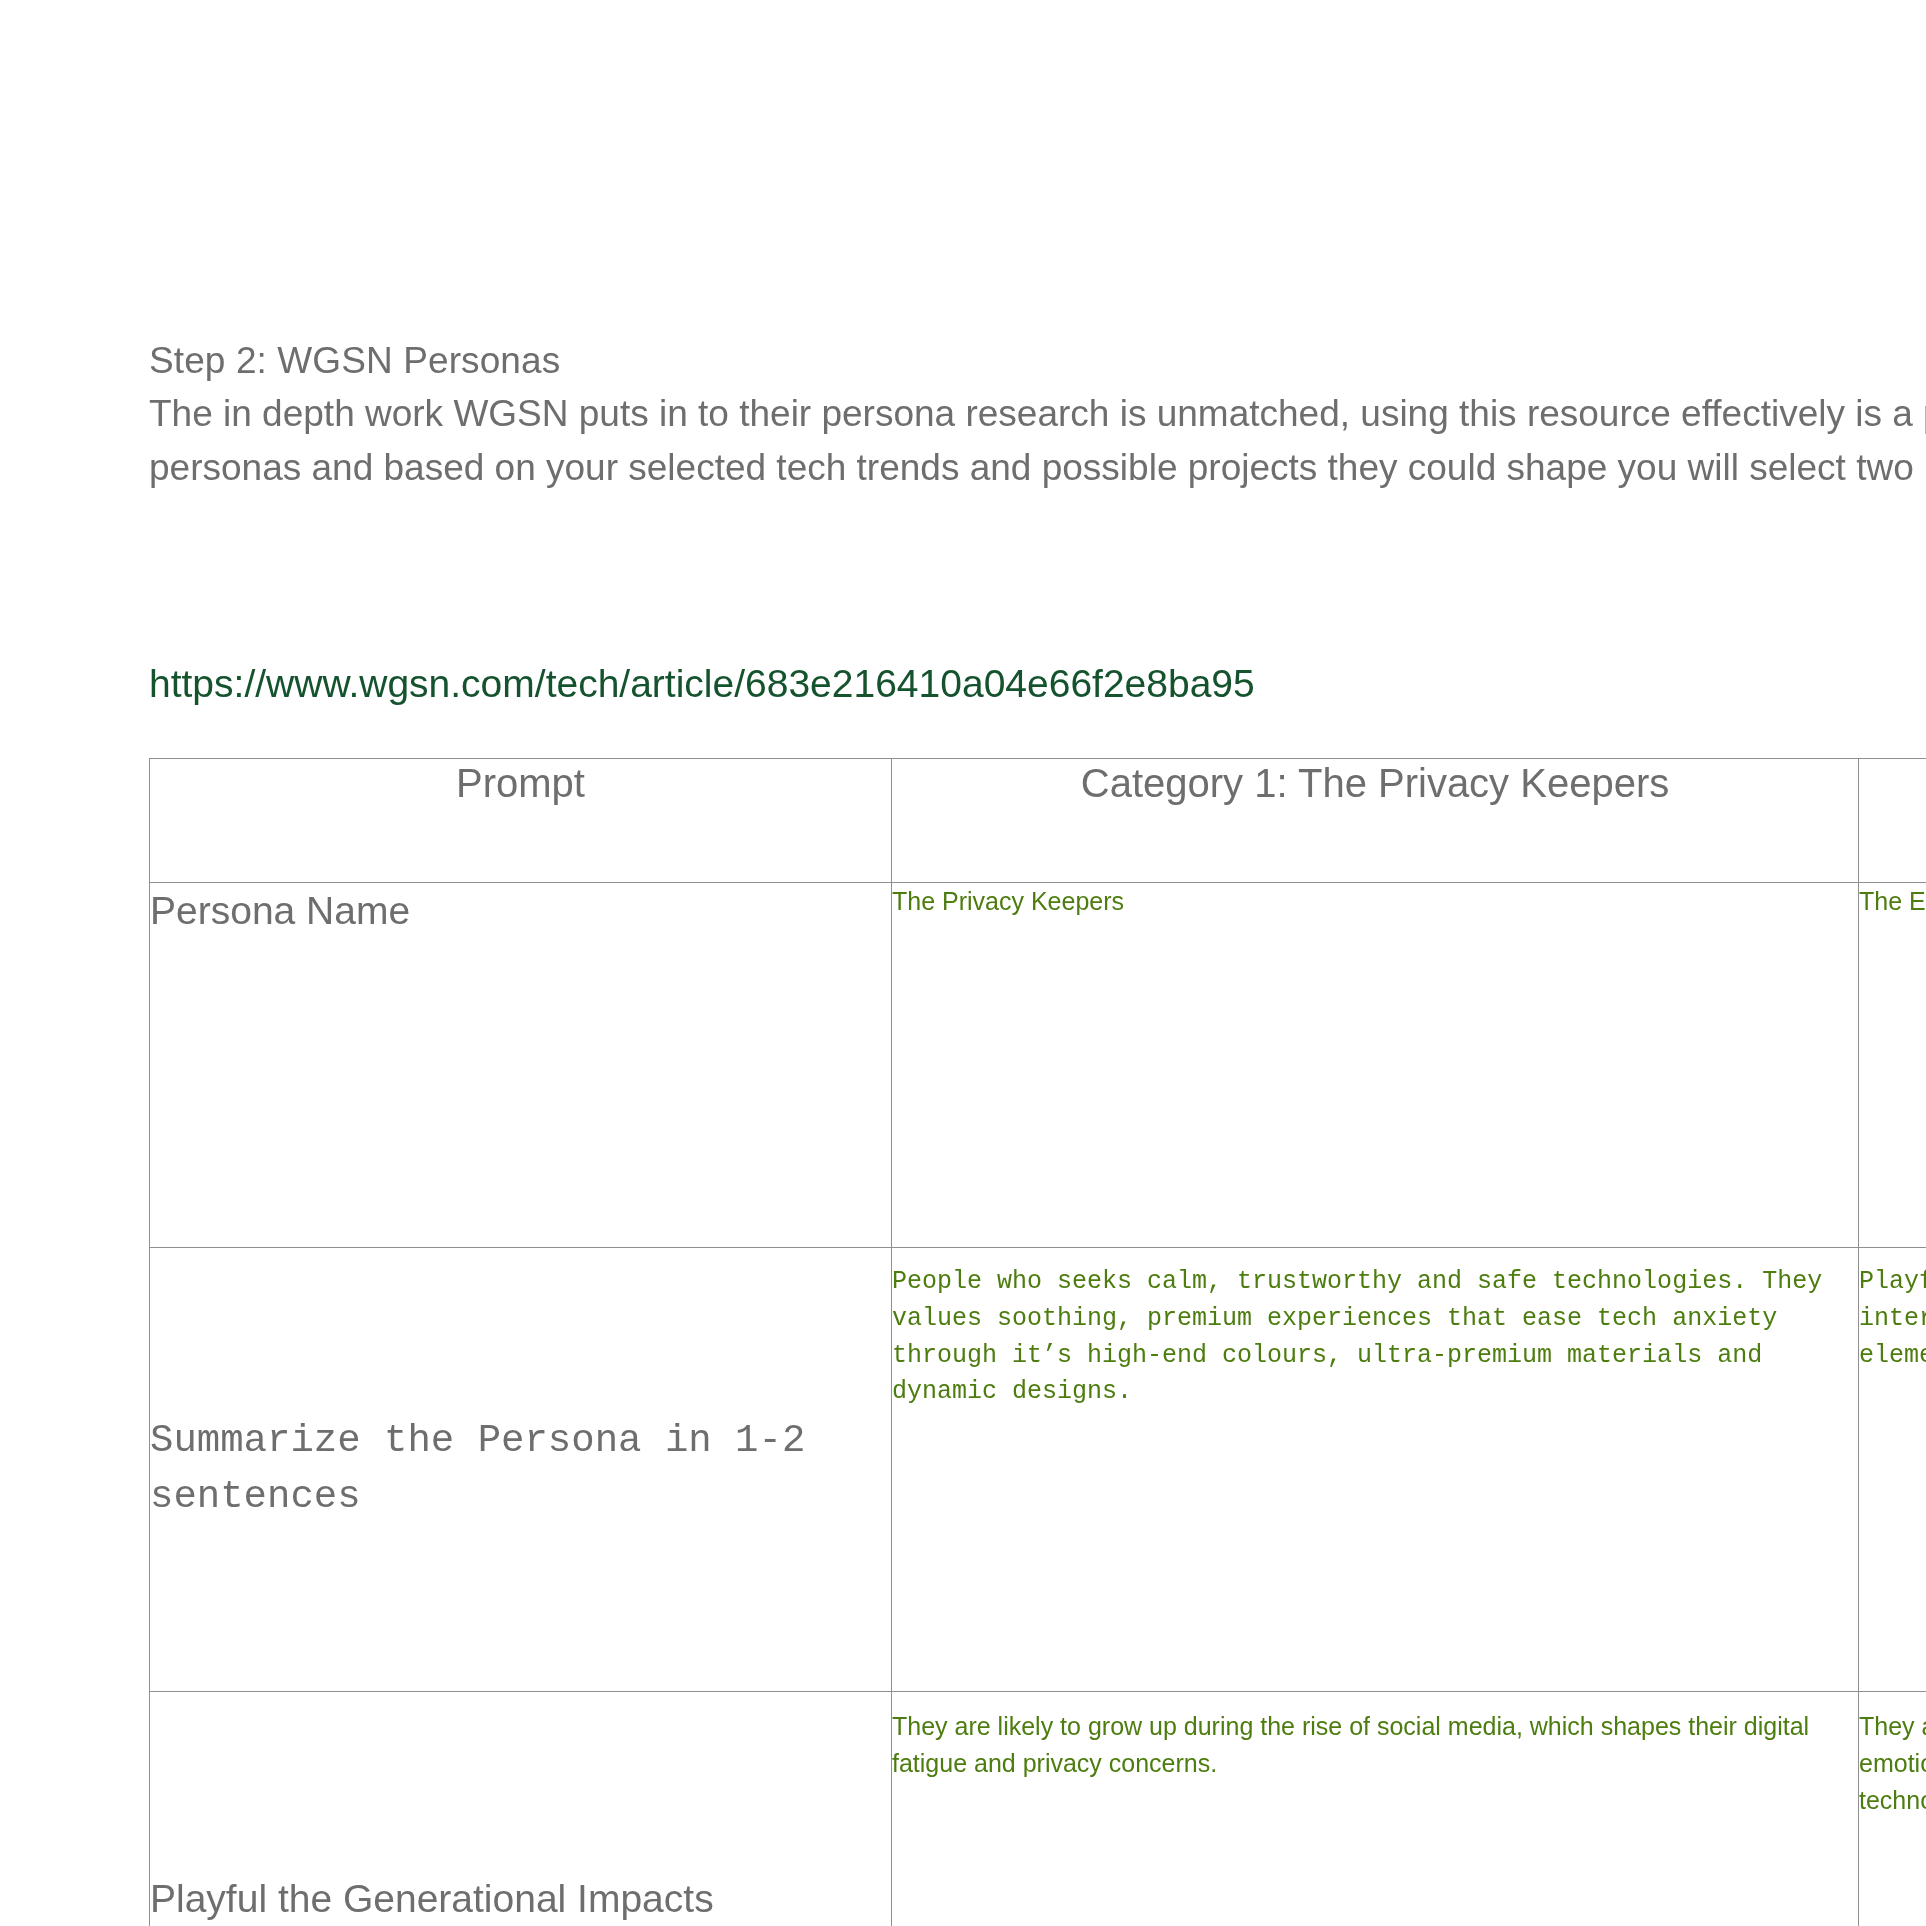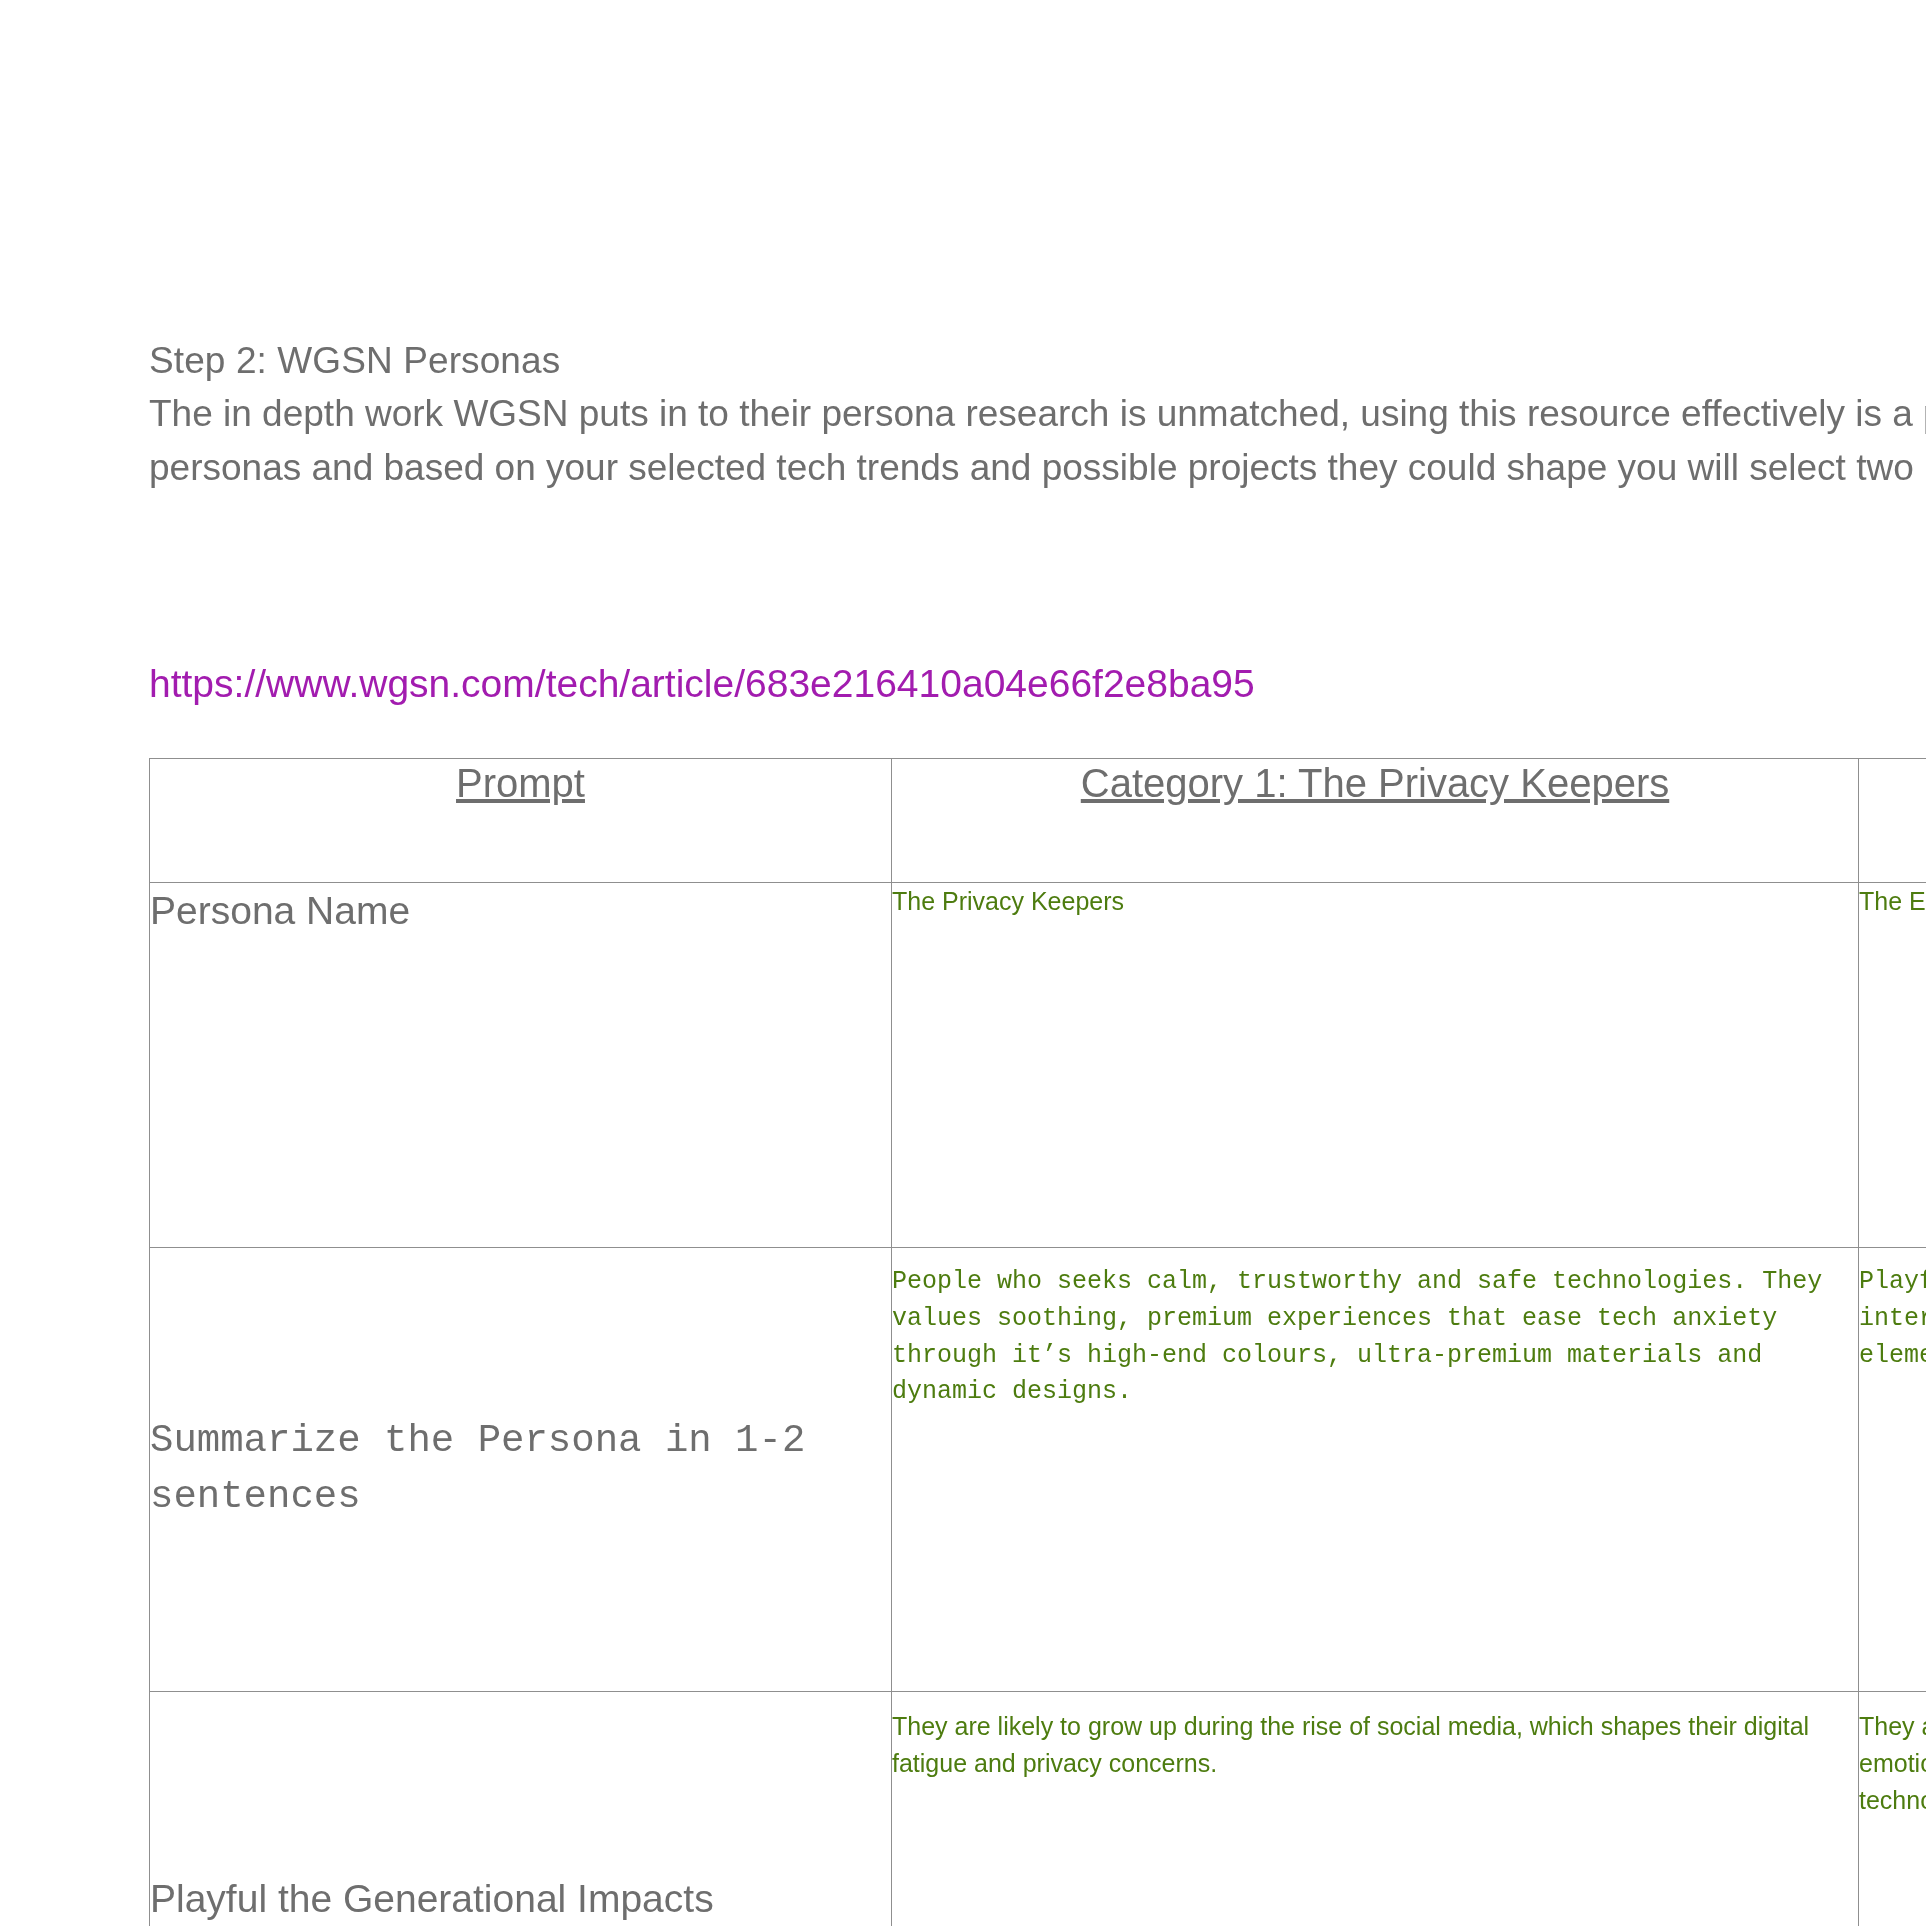--- a/index.html
+++ b/index.html
@@ -42,21 +42,21 @@
     color: #6e6e6e;
     font-weight: 400;
     margin-top: 0;
   }
   .url-line {
     position: absolute;
     left: 149px;
     top: 659px;
     font-size: 39px;
     line-height: 1.3;
-    color: #a21caf;
+    color: #14532d;
     font-weight: 400;
     white-space: nowrap;
   }
 
   
   .persona-table {
     position: absolute;
     left: 149px;
     top: 758px;
     width: 2672px;
@@ -80,21 +80,20 @@
     height: 123px;
     text-align: center;
     vertical-align: middle;
     font-weight: 400;
   }
   .hdr-text {
     font-size: 40px;
     line-height: 1.2;
     color: #6e6e6e;
     font-weight: 400;
-    text-decoration: underline;
   }
 
   tbody tr td { }
   .row-r1 td { height: 364px; }
   .row-r2 td { height: 427px; font-family: Liberation Mono, monospace; }
   .row-r3 td { height: 398px; }
   tbody tr:last-child td { border-bottom: 2.7px solid #8f8f8f; }
 
   .prompt-cell {
     padding: 22.3px 0 0 28px;

